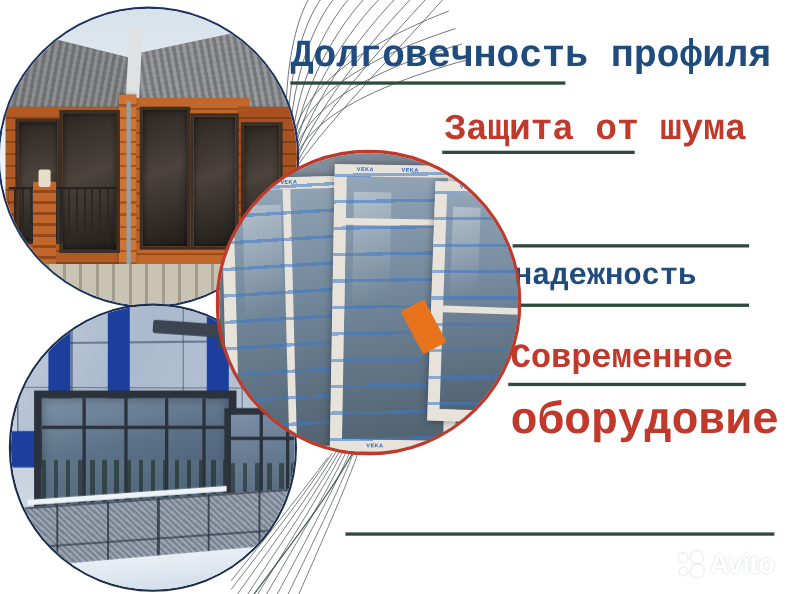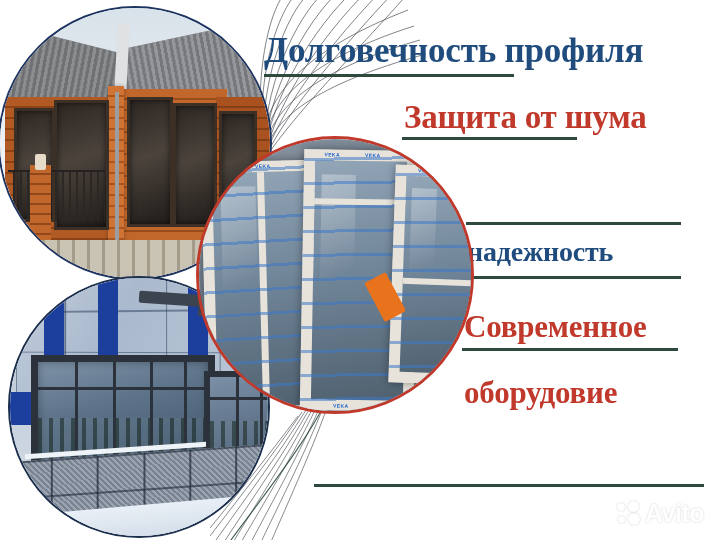--- a/index.html
+++ b/index.html
@@ -126,36 +126,36 @@
       repeating-linear-gradient(178deg,rgba(255,255,255,.0) 0 9px,rgba(60,120,200,.55) 9px 12px,rgba(255,255,255,0) 12px 24px);}
   .v-logo{position:absolute;color:#1e63c8;font-family:"Liberation Sans",sans-serif;
     font-weight:bold;font-size:5px;letter-spacing:.4px;}
   .v-sash{position:absolute;background:#e7e3da;}
   .v-strap{position:absolute;left:64%;top:50%;width:9%;height:16%;background:#e8731c;transform:rotate(-28deg);border-radius:2px;}
   .v-glass-hl{position:absolute;left:8%;top:6%;width:36%;height:70%;
     background:linear-gradient(150deg,rgba(255,255,255,.32),rgba(255,255,255,0) 60%);}
 
   
   .line{position:absolute;white-space:nowrap;font-weight:bold;
-    font-family:Liberation Serif, serif;letter-spacing:-.2px;}
+    font-family:Liberation Mono, monospace;letter-spacing:-.2px;}
   .navy{color:#1f4b7d;}
   .red{color:#c0392b;}
   .rule{position:absolute;height:3px;background:#2e4a3c;}
 
   #t1{left:264px;top:31px;font-size:35px;}
   #r1{left:264px;top:74px;width:250px;}
   #t2{left:404px;top:99px;font-size:33px;}
   #r2{left:402px;top:137px;width:175px;}
   #t3{left:467px;top:183px;font-size:32px;}
   #r3{left:466px;top:222px;width:215px;}
   #t4{left:467px;top:236px;font-size:28px;}
   #r4{left:466px;top:276px;width:215px;}
   #t5{left:464px;top:309px;font-size:31px;}
   #r5{left:462px;top:348px;width:216px;}
-  #t6{left:464px;top:375px;font-size:31px;text-align:center;}
+  #t6{left:464px;top:361px;font-size:41px;text-align:center;}
   #t7{left:316px;top:438px;font-size:37px;}
   #r7{left:314px;top:484px;width:390px;}
 
   
   #avito{position:absolute;right:16px;bottom:12px;display:flex;align-items:center;
     gap:5px;opacity:.78;z-index:9;}
   #avito .dots{display:grid;grid-template-columns:9px 12px;grid-template-rows:9px 12px;
     gap:2px;align-items:center;justify-items:center;}
   #avito .dots i{display:block;border-radius:50%;background:#fff;
     box-shadow:0 0 2px rgba(120,130,140,.55);}

